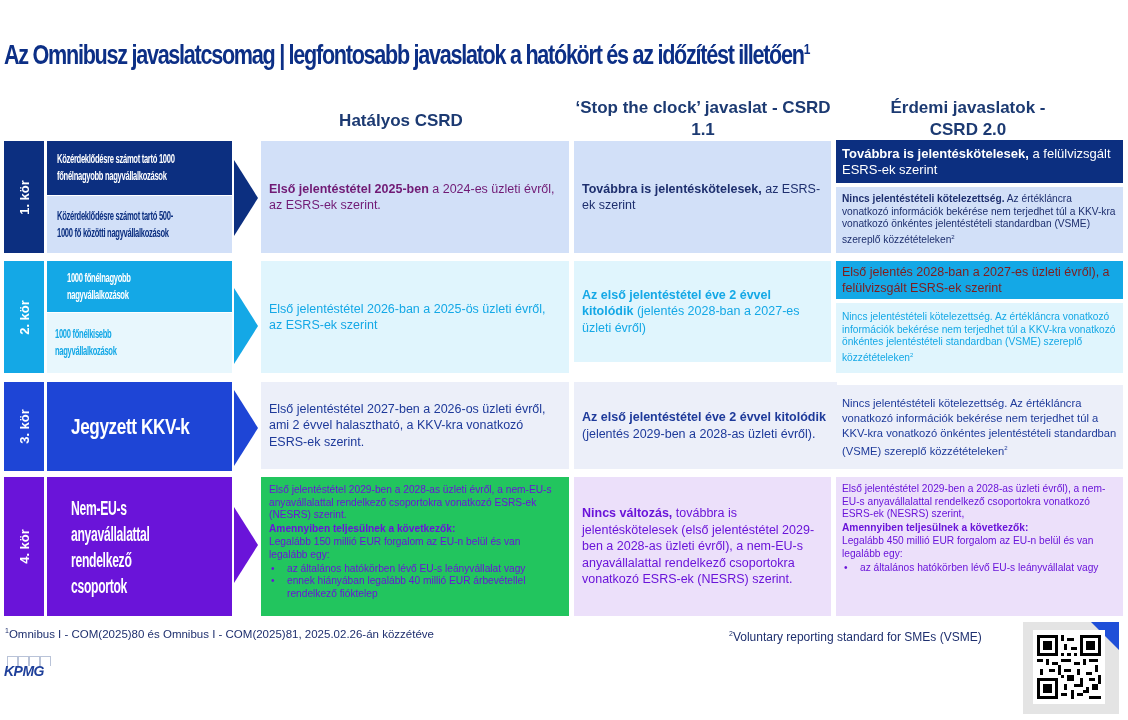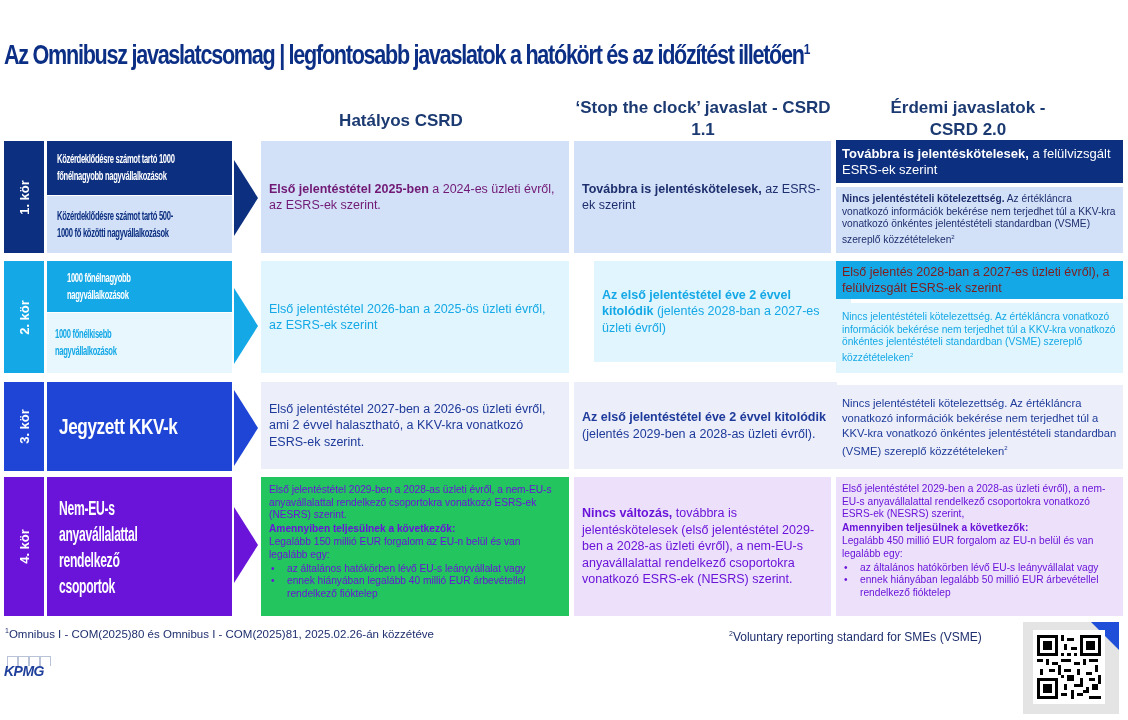--- a/index.html
+++ b/index.html
@@ -24,21 +24,21 @@
   .small { font-size: 10.2px; line-height: 12.6px; }
 
   .kor {
     position: absolute; left: 4px; width: 40px; color: #ffffff; font-weight: bold;
     font-size: 13px; display: flex; align-items: center; justify-content: center;
   }
   .kor span { transform: rotate(-90deg); white-space: nowrap; display: inline-block; }
 
   .cat {
     position: absolute; left: 47px; width: 185px; font-family: "Liberation Sans", sans-serif;
-    font-weight: bold; display: flex; align-items: center; padding-left: 12px;
+    font-weight: bold; display: flex; align-items: center; padding-left: 24px;
   }
   .cat span { display: inline-block; transform: scaleX(0.78); transform-origin: left center; white-space: nowrap; letter-spacing: -0.5px; }
 
   .arrow { position: absolute; width: 0; height: 0; border-top: 38px solid transparent; border-bottom: 38px solid transparent; border-left: 24px solid #0f2a7a; }
 
   ul.bul { list-style: none; margin-top: 1px; }
   ul.bul li { position: relative; padding-left: 18px; }
   ul.bul li::before { content: "•"; position: absolute; left: 2px; }
 
   .foot1 { position: absolute; left: 5px; top: 627px; font-size: 11.5px; color: #1e2f6e; }
@@ -104,21 +104,21 @@
 <div class="cat" style="top:313px; height:60px; background:#e8f7fd; color:#14a8e6; font-size:12.5px; line-height:17px; padding-left:8px;">
   <span>
       <span style="display:block;">1000 főnélkisebb</span>
       <span style="display:block;">nagyvállalkozások</span>
     </span>
 </div>
 <div class="arrow" style="left:234px; top:288px; border-left-color:#14a8e6;"></div>
 <div class="cell" style="left:261px; top:261px; width:308px; height:112px; background:#e0f5fd; color:#14a8e6; justify-content:center;">
   <div>Első jelentéstétel 2026-ban a 2025-ös üzleti évről, az ESRS-ek szerint</div>
 </div>
-<div class="cell" style="left:594px; top:261px; width:257px; height:101px; background:#e0f5fd; color:#14a8e6;">
+<div class="cell" style="left:574px; top:261px; width:257px; height:101px; background:#e0f5fd; color:#14a8e6;">
   <div><b>Az első jelentéstétel éve 2 évvel kitolódik</b><span> (jelentés 2028-ban a 2027-es üzleti évről)</span></div>
 </div>
 <div class="cell" style="left:836px; top:261px; width:287px; height:38px; background:#14a8e6; color:#7f1d1d; font-size:12.5px; line-height:16px; padding:0 6px;">
   <div>Első jelentés 2028-ban a 2027-es üzleti évről), a felülvizsgált ESRS-ek szerint</div>
 </div>
 <div class="cell small" style="left:836px; top:303px; width:287px; height:70px; background:#e0f5fd; color:#14a8e6; padding:0 6px;">
   <div><span>Nincs jelentéstételi kötelezettség. Az értékláncra vonatkozó információk bekérése nem terjedhet túl a KKV-kra vonatkozó önkéntes jelentéstételi standardban (VSME) szereplő közzétételeken</span><sup style="font-size:6px;">2</sup></div>
 </div>
 
 <div class="kor" style="top:382px; height:89px; background:#1e45d6;">
@@ -161,21 +161,20 @@
 </div>
 <div class="cell" style="left:574px; top:477px; width:257px; height:139px; background:#ece0fa; color:#6a14d9;">
   <div><b>Nincs változás,</b><span> továbbra is jelentéskötelesek (első jelentéstétel 2029-ben a 2028-as üzleti évről), a nem-EU-s anyavállalattal rendelkező csoportokra vonatkozó ESRS-ek (NESRS) szerint.</span></div>
 </div>
 <div class="cell small" style="left:836px; top:477px; width:287px; height:139px; background:#ece0fa; color:#6a14d9; justify-content:flex-start; padding:6px 6px 0 6px;">
   <div>Első jelentéstétel 2029-ben a 2028-as üzleti évről), a nem-EU-s anyavállalattal rendelkező csoportokra vonatkozó ESRS-ek (NESRS) szerint,</div>
   <div style="font-weight:bold; margin-top:1px;">Amennyiben teljesülnek a következők:</div>
   <div style="margin-top:1px;">Legalább 450 millió EUR forgalom az EU-n belül és van legalább egy:</div>
   <ul class="bul">
     <li>az általános hatókörben lévő EU-s leányvállalat vagy</li>
-    <li>ennek hiányában legalább 50 millió EUR árbevétellel rendelkező fióktelep</li>
   </ul>
 </div>
 
 <div class="foot1"><sup>1</sup><span>Omnibus I - COM(2025)80 és Omnibus I - COM(2025)81, 2025.02.26-án közzétéve</span></div>
 <div class="foot2"><sup>2</sup><span>Voluntary reporting standard for SMEs (VSME)</span></div>
 
 <div class="kpmg">
   <div class="boxes">
       <i></i>
       <i></i>

